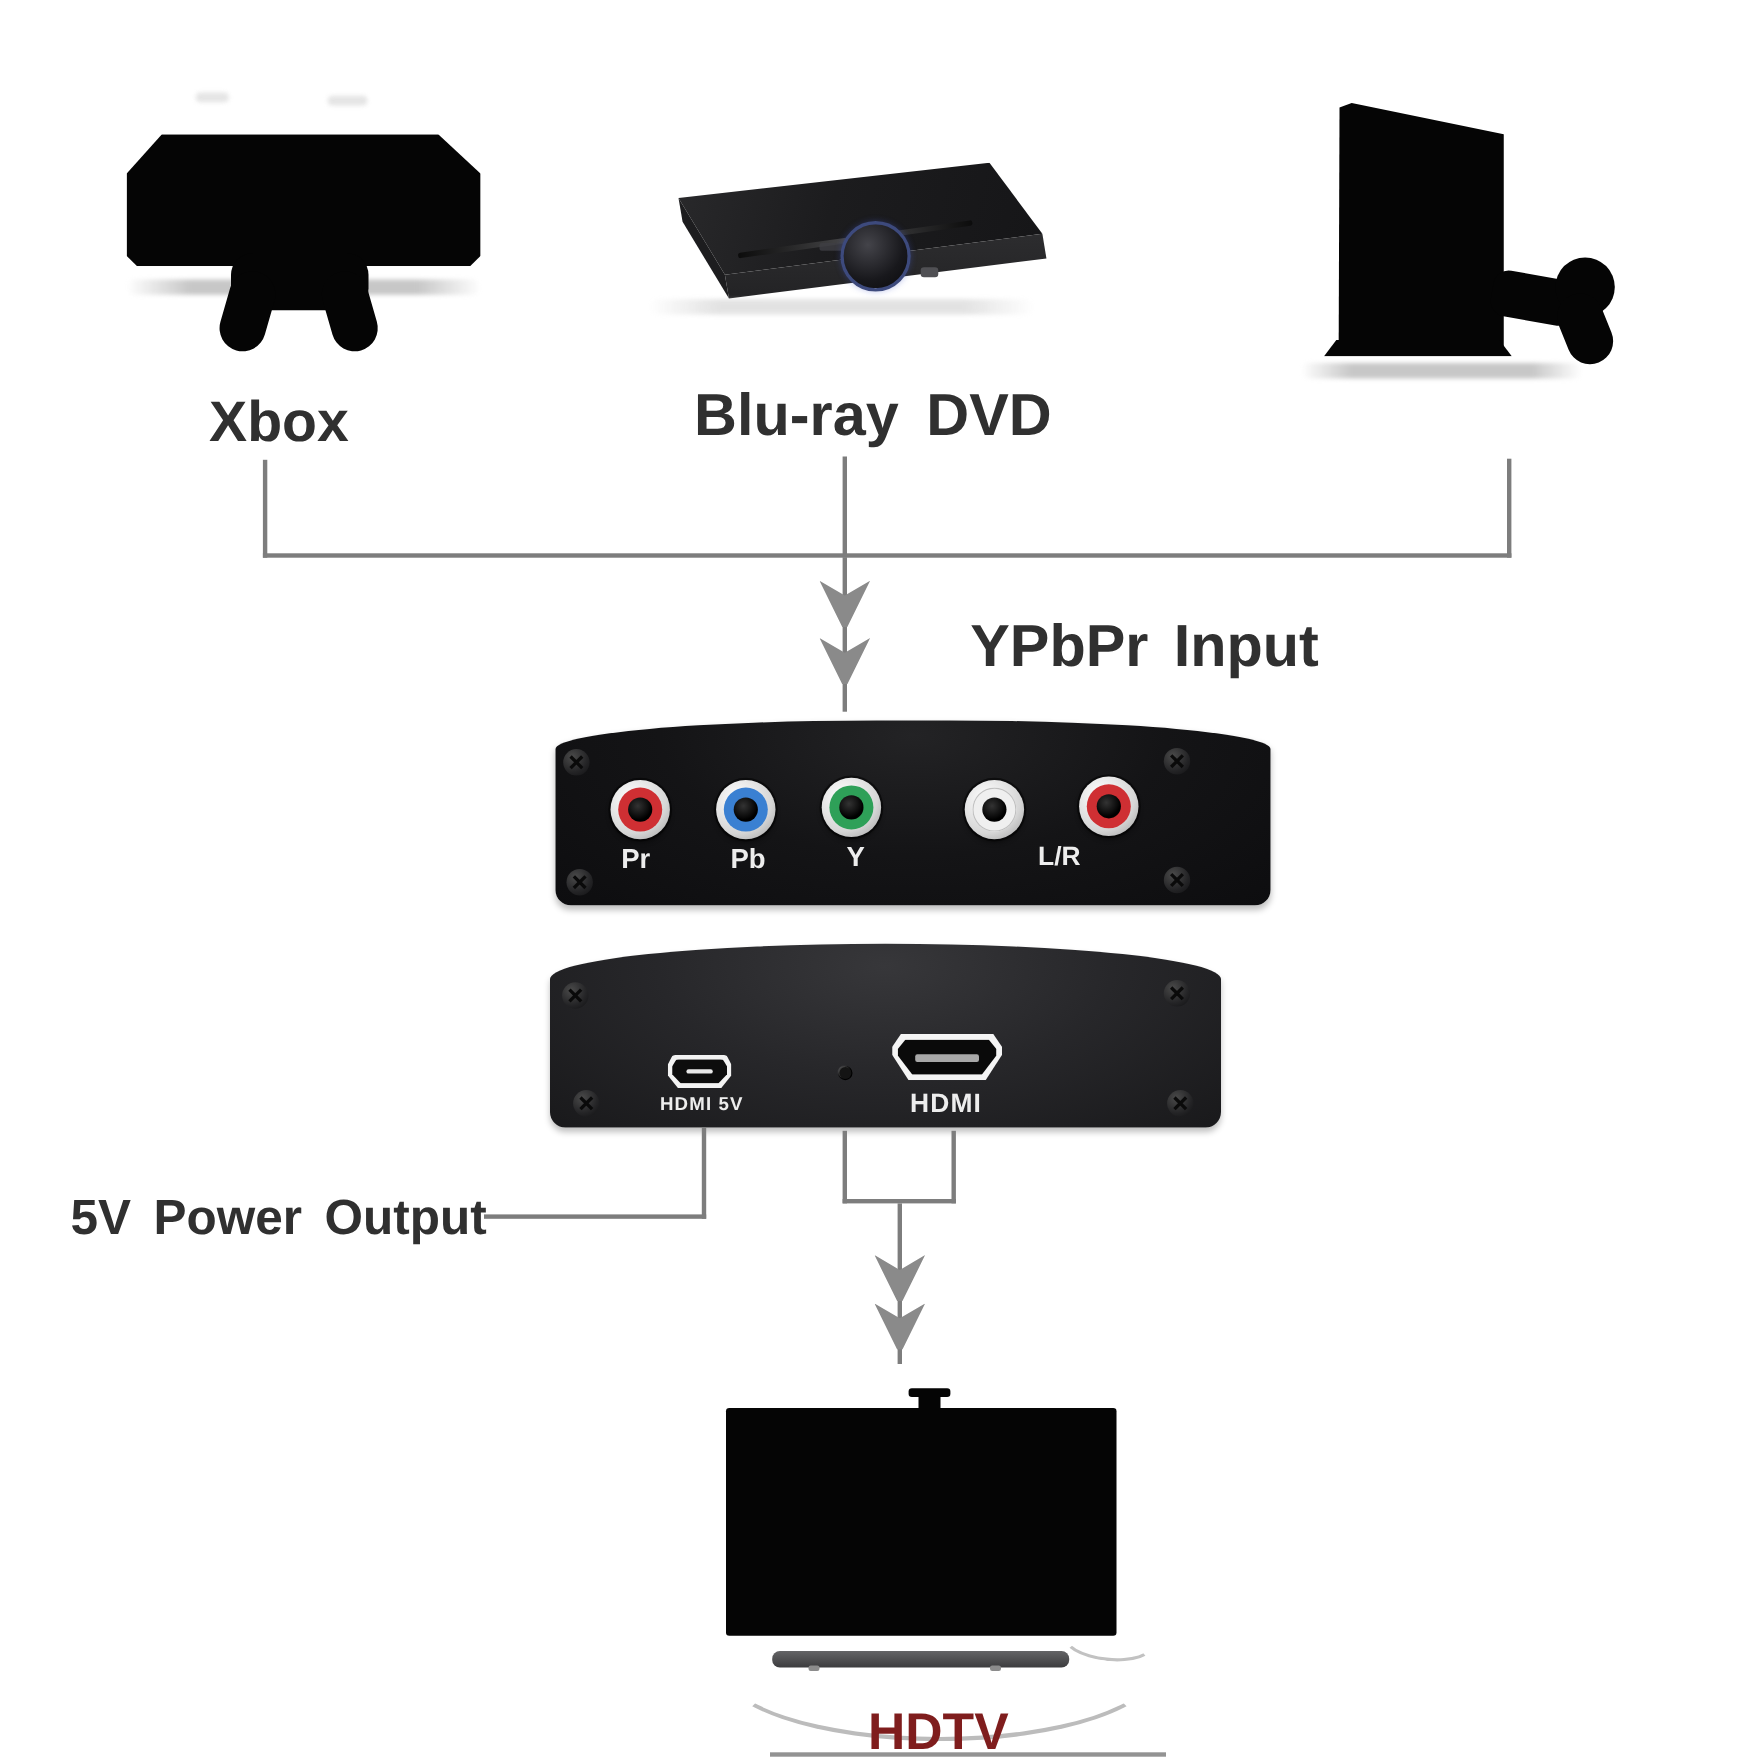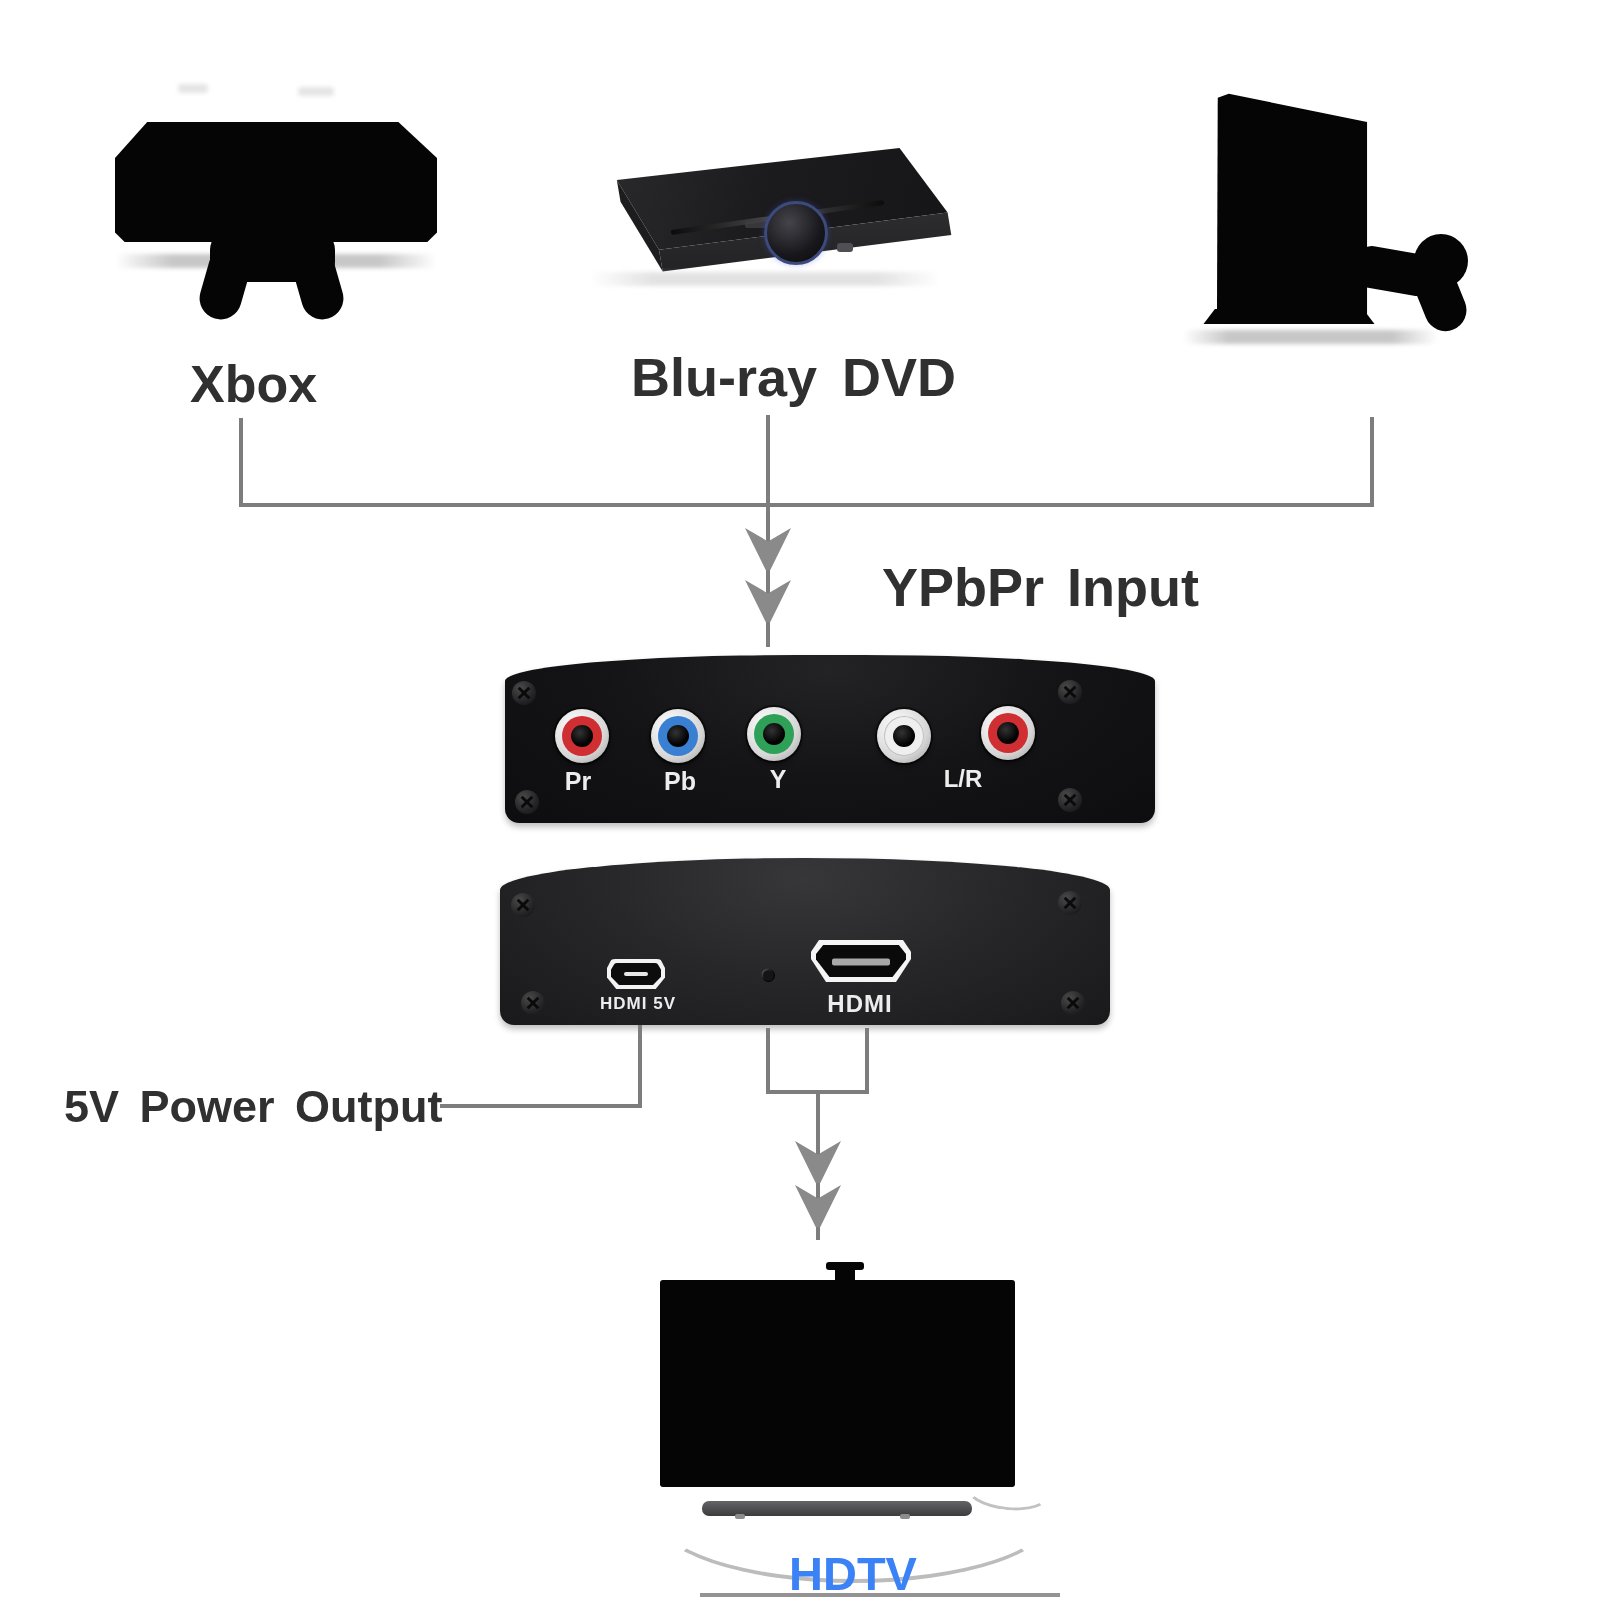--- a/index.html
+++ b/index.html
@@ -183,16 +183,16 @@
   <div class="sil" style="left:835px;top:1268px;width:20px;height:16px"></div>
   <div class="sil" style="left:660px;top:1280px;width:355px;height:207px;border-radius:3px"></div>
   <div class="abs" style="left:652px;top:1445px;width:396px;height:130px;border:4px solid transparent;
        border-bottom:4px solid #bcbcbc;border-radius:50%"></div>
   <div class="abs" style="left:965px;top:1470px;width:80px;height:34px;border:3px solid transparent;
        border-bottom:3px solid #c2c2c2;border-radius:50%;transform:rotate(6deg)"></div>
   <div class="abs" style="left:702px;top:1501px;width:270px;height:15px;border-radius:7px;
        background:linear-gradient(#646466,#3c3c3e)"></div>
   <div class="abs" style="left:735px;top:1514px;width:10px;height:5px;background:#8c8c8c;border-radius:2px"></div>
   <div class="abs" style="left:900px;top:1514px;width:10px;height:5px;background:#8c8c8c;border-radius:2px"></div>
-  <div class="label" style="left:753px;top:1546px;width:200px;text-align:center;font-size:47px;color:#3b82f6">HDTV</div>
+  <div class="label" style="left:753px;top:1546px;width:200px;text-align:center;font-size:47px;color:#7f1d1d">HDTV</div>
   <div class="line" style="left:700px;top:1593px;width:360px;height:4px;background:#939393"></div>
 
 </div>
 
 </body></html>

